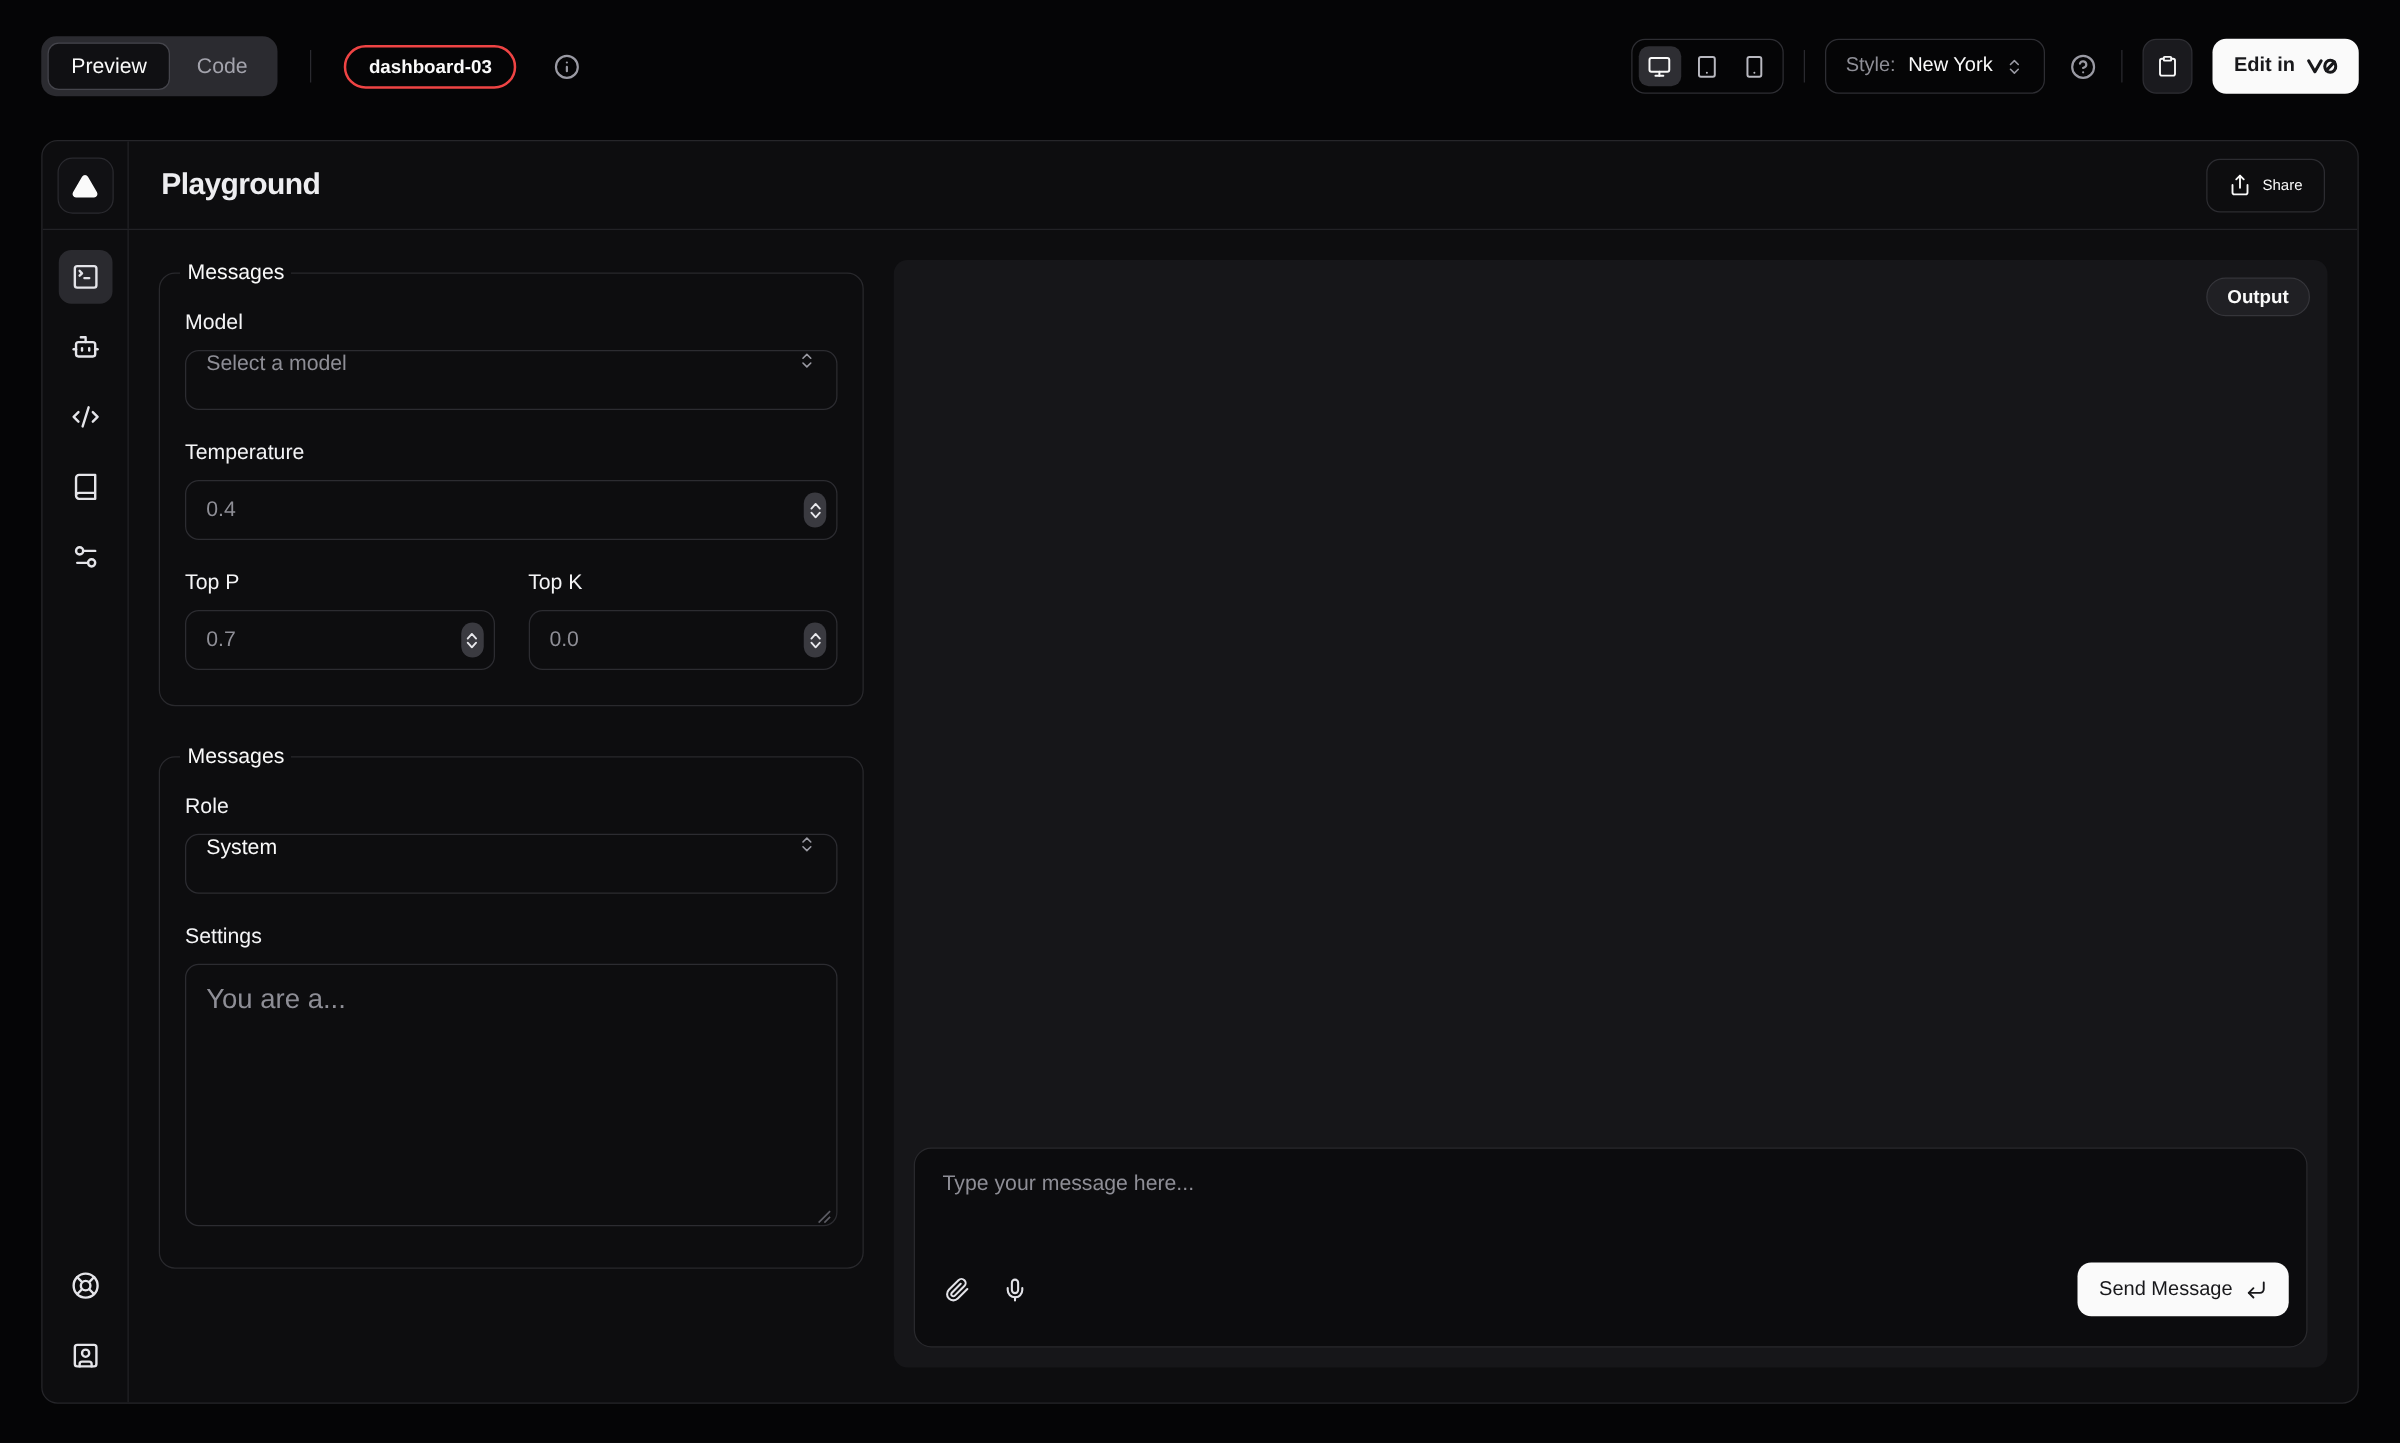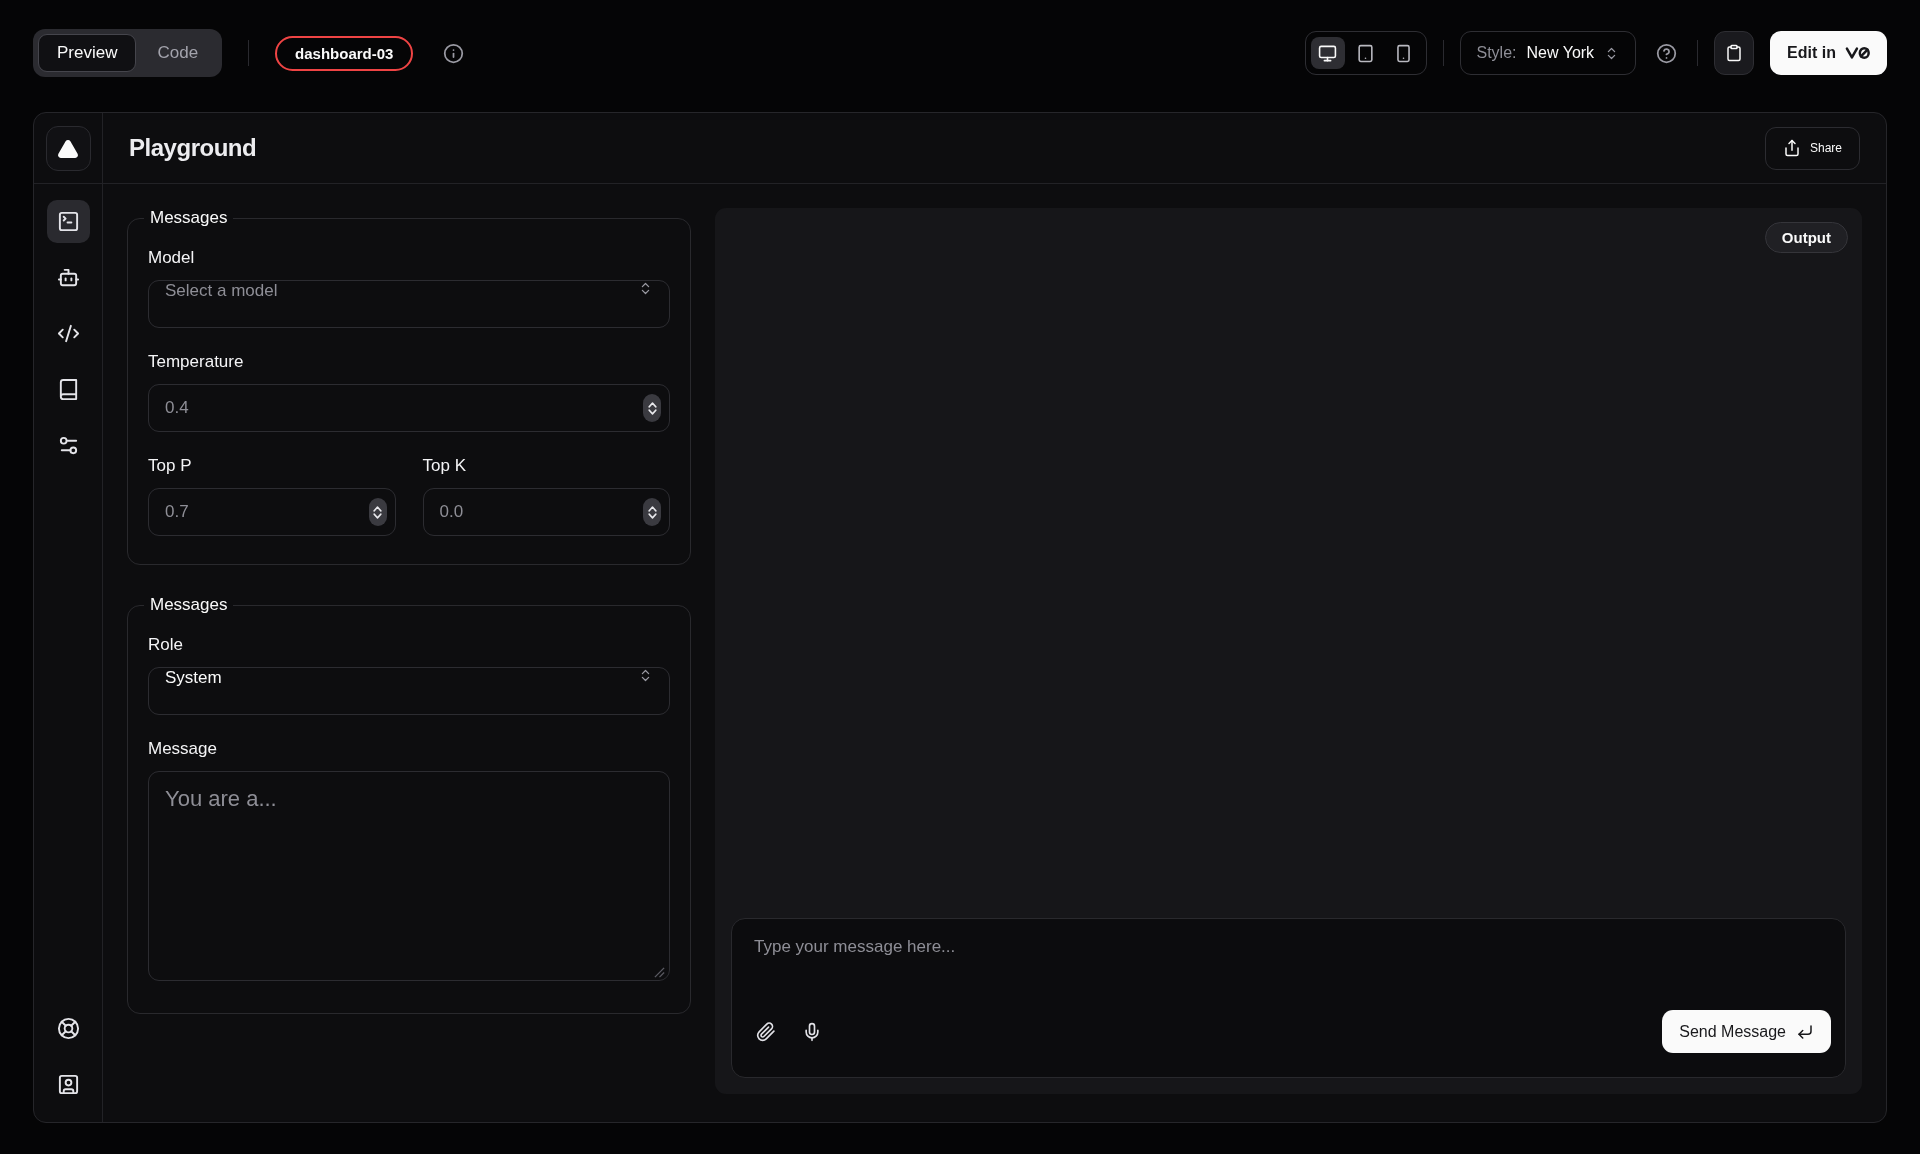--- a/index.html
+++ b/index.html
@@ -576,21 +576,21 @@
           <div class="select-box">
             <span class="select-text value">System</span>
             <span class="chev">
               <svg width="15" height="15" viewBox="0 0 24 24" fill="none" stroke="currentColor" stroke-width="2" stroke-linecap="round" stroke-linejoin="round">
                   <path d="m7 15 5 5 5-5"></path>
                   <path d="m7 9 5-5 5 5"></path>
                 </svg>
             </span>
           </div>
 
-          <label class="form-label">Message</label>
+          <label class="form-label">Settings</label>
           <div class="textarea-wrap">
             <textarea class="content-textarea" placeholder="You are a..." style=""></textarea>
             <span class="resize-grip">
               <svg width="11" height="11" viewBox="0 0 12 12" fill="none" stroke="currentColor" stroke-width="1.4">
                   <path d="M11 1 1 11"></path>
                   <path d="M11 6 6 11"></path>
                 </svg>
             </span>
           </div>
         </fieldset>

